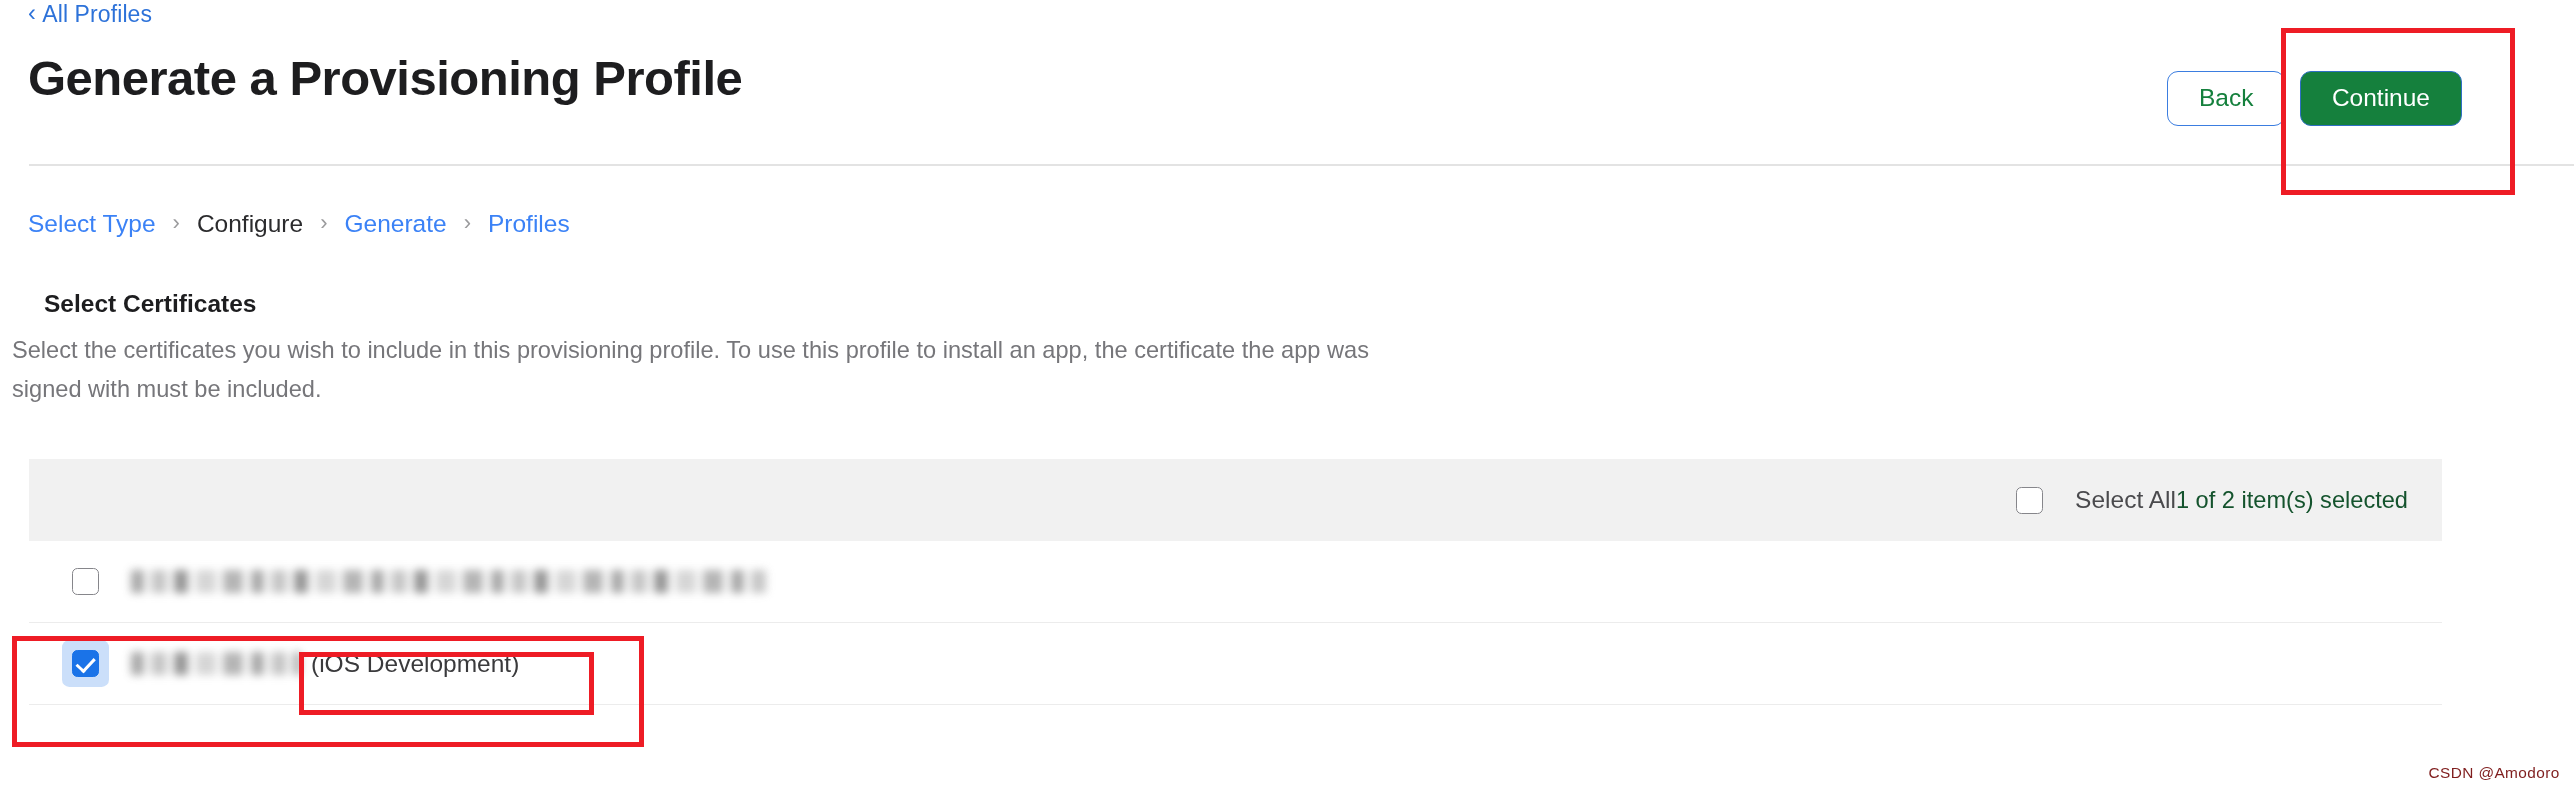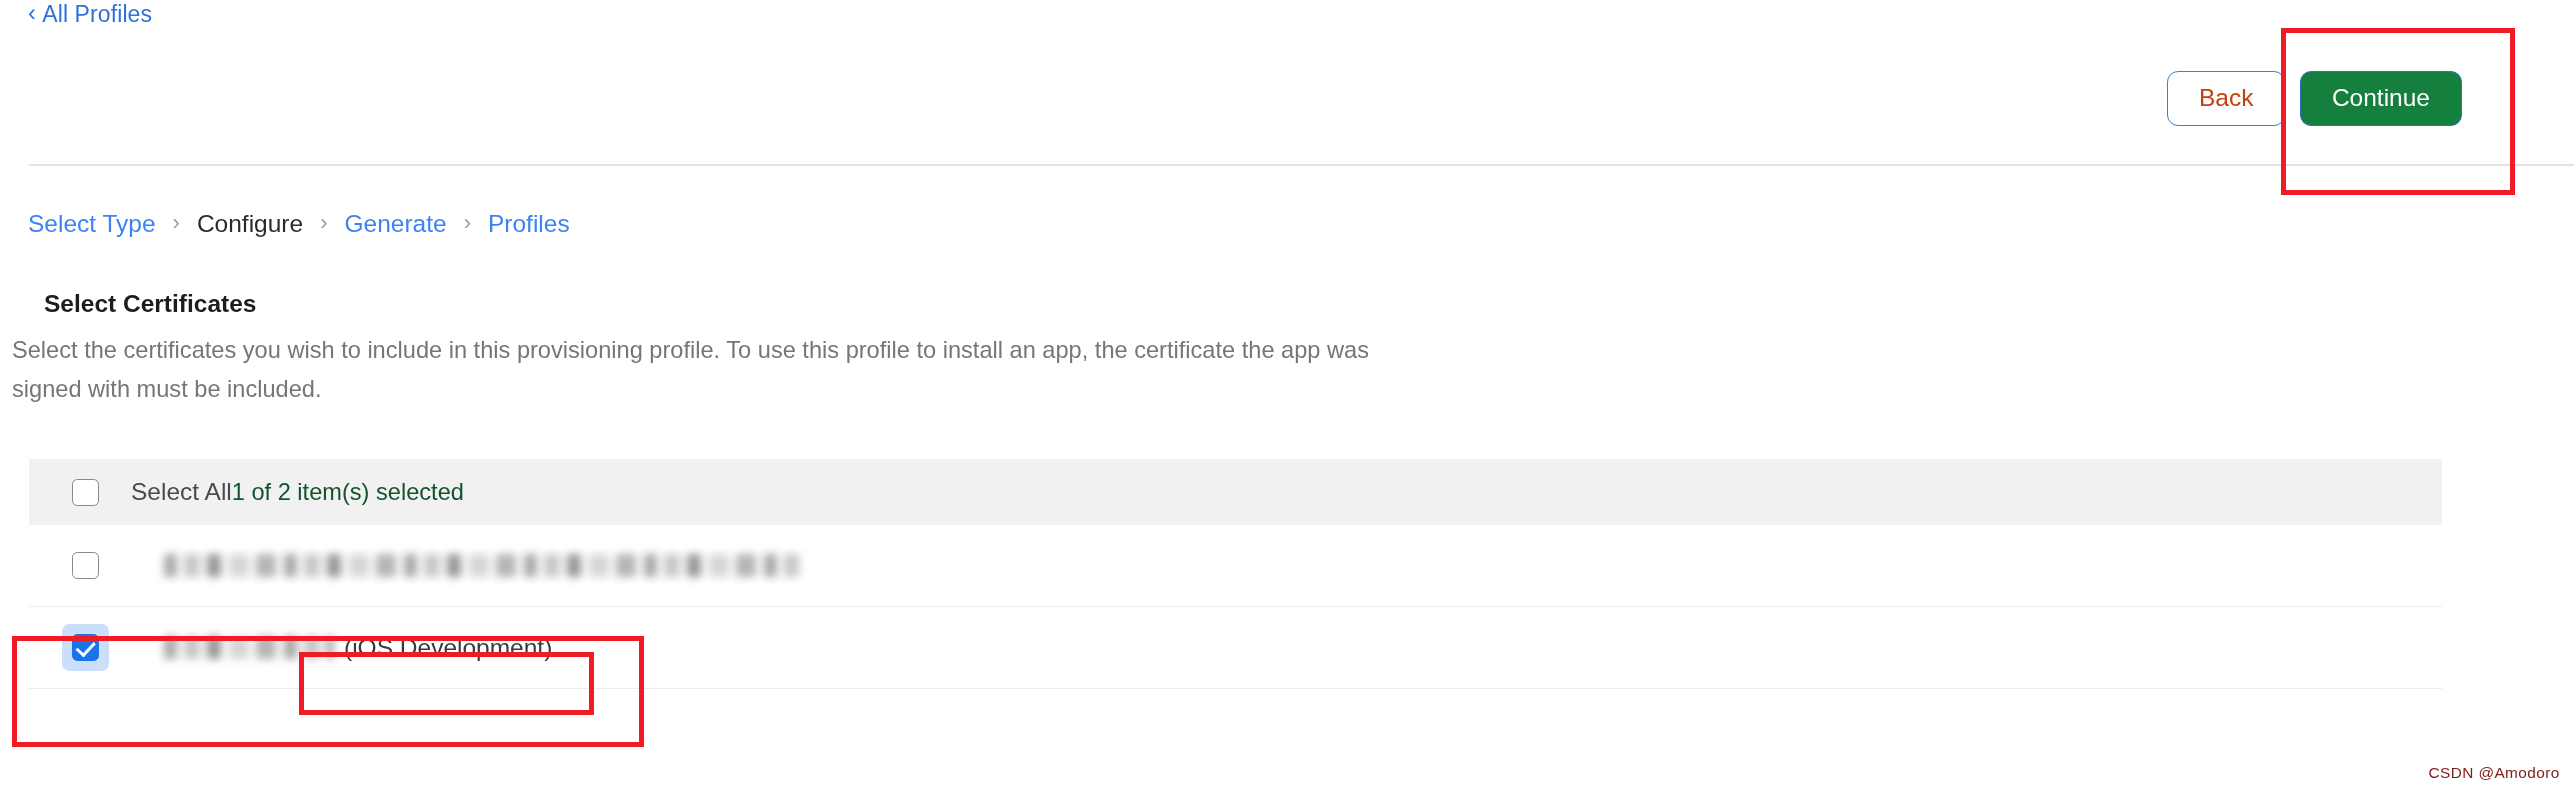--- a/index.html
+++ b/index.html
@@ -76,21 +76,21 @@
     font-size: 24.5px;
     line-height: 1;
     border-radius: 11px;
     padding: 13.6px 31px 15.4px 31px;
     cursor: pointer;
     white-space: nowrap;
     box-sizing: border-box;
   }
   .btn-secondary {
     background: #ffffff;
-    color: #c2410c;
+    color: #15803d;
     border: 1.8px solid #3b7de0;
   }
   .btn-primary {
     background: #15803d;
     color: #ffffff;
     border: 1.8px solid #2f6fc4;
   }
 
   .header-divider {
     position: absolute;
@@ -150,25 +150,25 @@
 
   
   .cert-table {
     position: absolute;
     left: 29px;
     top: 459px;
     width: 2413px;
   }
   .table-head {
     position: relative;
-    height: 66px;
+    height: 82px;
     background: #f1f1f1;
     display: flex;
     align-items: center;
-    justify-content: flex-start;
+    justify-content: flex-end;
     padding: 0 34px 0 33px;
     box-sizing: border-box;
   }
   .head-left {
     display: flex;
     align-items: center;
     gap: 22px;
   }
   .head-label {
     font-size: 24.5px;
@@ -230,21 +230,20 @@
     border-bottom: 1.8px solid #ececec;
     background: #ffffff;
   }
   .cert-row .cert-name {
     display: flex;
     align-items: center;
     gap: 0px;
     font-size: 24.5px;
     color: #3a3a3c;
     white-space: nowrap;
-    padding-left: 33px;
   }
   .blurred {
     display: inline-block;
     height: 23.6px;
     border-radius: 1.8px;
     filter: blur(4.5px);
     background:
       repeating-linear-gradient(90deg,
         #9a9a9a 0px, #9a9a9a 12.7px,
         #ffffff 12.7px, #ffffff 20px,
@@ -290,20 +289,21 @@
 <body>
 
 <div class="page">
 
   <a class="back-link">
     <span class="chev">‹</span>
     <span>All Profiles</span>
   </a>
 
   <div class="title-row">
+    <div class="page-title">Generate a Provisioning Profile</div>
     <div class="btn-group">
       <button class="btn btn-secondary">Back</button>
       <button class="btn btn-primary">Continue</button>
     </div>
   </div>
 
   <div class="header-divider"></div>
 
   <div class="steps">
     <span class="step">Select Type</span>

